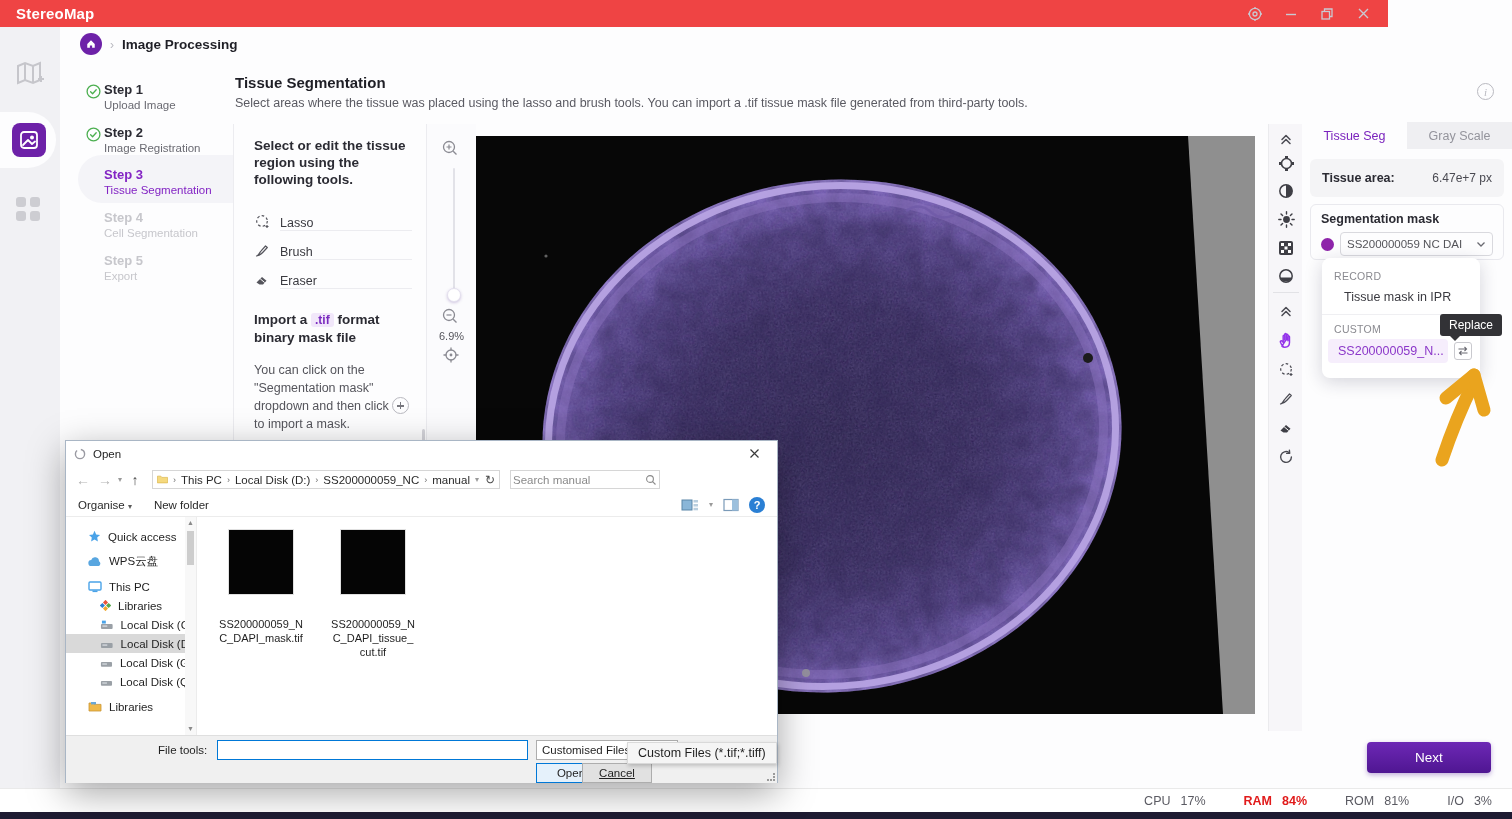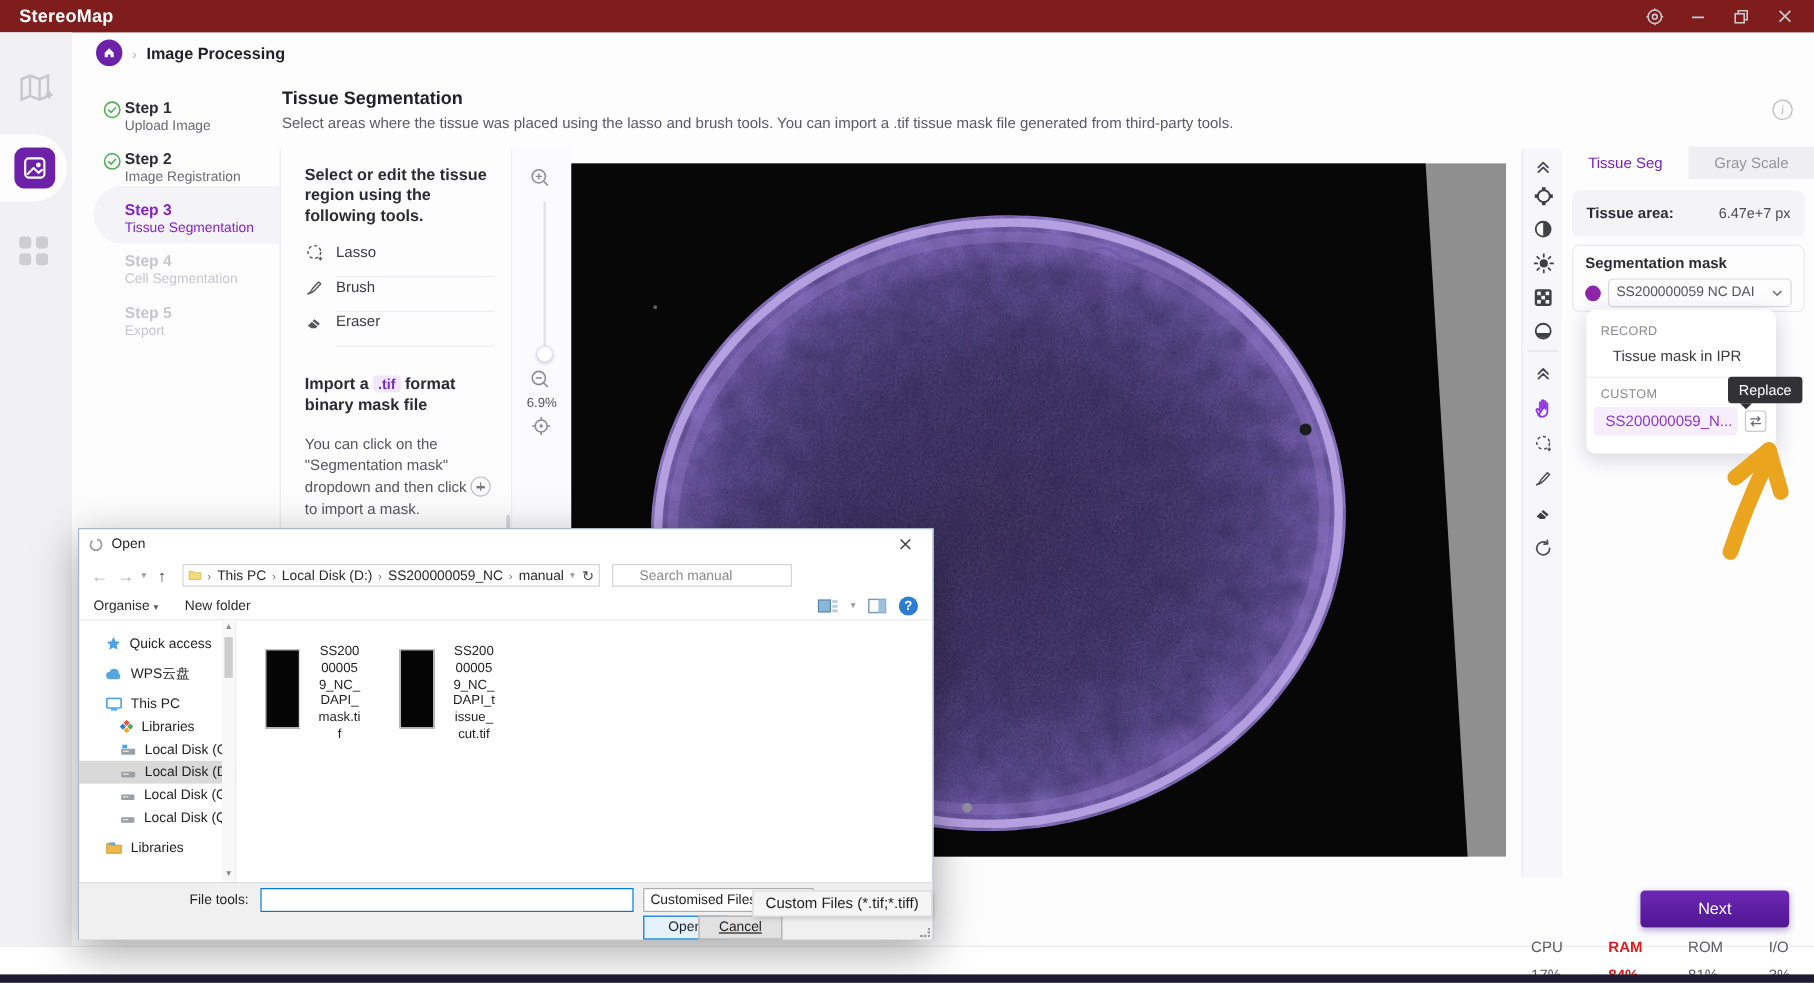--- a/index.html
+++ b/index.html
@@ -1,21 +1,21 @@
 <!DOCTYPE html>
 <html><head>
 <meta charset="utf-8">
 <style>
   * { margin:0; padding:0; box-sizing:border-box; }
   html,body { width:1512px; height:819px; overflow:hidden; }
   body { font-family:"Liberation Sans", sans-serif; background:#fdfdfe; }
   .stage { position:absolute; inset:0; width:1512px; height:819px; }
 
   
-  .titlebar { position:absolute; left:0; top:0; width:1512px; height:27px; background:#7f1d1d; display:flex; align-items:center; }
+  .titlebar { position:absolute; left:0; top:0; width:1388px; height:27px; background:#ef4444; display:flex; align-items:center; }
   .titlebar .app-name { color:#fff; font-size:15px; font-weight:bold; margin-left:16px; letter-spacing:.2px; }
   .titlebar .win-controls { margin-left:auto; display:flex; align-items:center; gap:14px; padding-right:14px; }
   .win-btn { width:22px; height:22px; display:flex; align-items:center; justify-content:center; }
 
   
   .app-sidebar { position:absolute; left:0; top:27px; width:60px; height:785px; background:#f1f1f4; }
   .nav-pill { position:absolute; left:0; top:85px; width:56px; height:56px; background:#fdfdfe; border-radius:0 28px 28px 0; }
   .nav-img-btn { position:absolute; left:12px; top:96px; width:34px; height:34px; background:#6d21a8; border-radius:8px; display:flex; align-items:center; justify-content:center; }
   .nav-map { position:absolute; left:14px; top:32px; }
   .nav-grid { position:absolute; left:16px; top:170px; width:24px; height:24px; display:grid; grid-template-columns:10px 10px; grid-template-rows:10px 10px; gap:4px; }
@@ -37,21 +37,21 @@
   .step.active .t, .step.active .s { color:#8324c4; }
 
   
   .page-title { position:absolute; left:235px; top:74px; font-size:15px; font-weight:bold; color:#1f1f26; }
   .page-desc { position:absolute; left:235px; top:96px; font-size:12.5px; color:#5a5a62; }
   .info-icon { position:absolute; left:1477px; top:83px; width:17px; height:17px; border:1.4px solid #b9b9c0; border-radius:50%; color:#b9b9c0; font-size:11px; display:flex; align-items:center; justify-content:center; font-family:"Liberation Serif",serif; font-style:italic; }
 
   
   .tool-panel { position:absolute; left:233px; top:124px; width:194px; height:607px; background:#fdfdfe; border-left:1px solid #ececf0; border-right:1px solid #ececf0; padding:14px 14px 0 20px; }
   .tool-head { font-size:13.5px; font-weight:bold; color:#2b2b33; line-height:1.25; width:162px; }
-  .tool-row { display:flex; align-items:flex-start; gap:10px; height:27px; margin-top:1px; }
+  .tool-row { display:flex; align-items:flex-end; gap:10px; height:27px; margin-top:1px; }
   .tool-row .lbl { font-size:12.5px; color:#3a3a40; }
   .tool-div { height:1px; background:#ececf0; margin-left:26px; }
   .import-head { margin-top:22px; font-size:13.5px; font-weight:bold; color:#2b2b33; line-height:1.35; width:165px; }
   .tif-chip { background:#f1e7fa; color:#7a2bbf; border-radius:3px; padding:0 4px; font-size:12px; }
   .tool-para { margin-top:14px; font-size:12.5px; color:#55555c; line-height:1.45; width:158px; }
   .plus-circle { display:inline-block; width:17px; height:17px; border:1px solid #b9b9c0; border-radius:50%; position:relative; vertical-align:-4px; }
   .plus-circle::before, .plus-circle::after { content:""; position:absolute; background:#77777e; }
   .plus-circle::before { left:4px; top:7px; width:7px; height:1.4px; }
   .plus-circle::after { left:6.8px; top:4px; width:1.4px; height:7px; }
   .tool-scroll { position:absolute; right:1px; top:305px; width:3px; height:45px; background:#d4d4da; border-radius:2px; }
@@ -98,54 +98,54 @@
   .dd-swap { width:18px; height:18px; border:1px solid #c9c9ce; border-radius:3px; background:#fff; display:flex; align-items:center; justify-content:center; flex:none; }
 
   .replace-tip { position:absolute; left:1440px; top:314px; background:#323236; color:#fff; font-size:12px; padding:4px 9px; border-radius:3px; z-index:4; }
   .replace-tip::after { content:""; position:absolute; left:10px; bottom:-5px; border:5px solid transparent; border-top-color:#323236; border-bottom:none; }
   .yellow-arrow { position:absolute; left:1408px; top:358px; z-index:4; }
 
   .next-btn { position:absolute; left:1367px; top:742px; width:124px; height:31px; border-radius:4px; background:linear-gradient(#6d28b5,#4f1692); color:#fff; font-size:13.5px; display:flex; align-items:center; justify-content:center; box-shadow:0 2px 5px rgba(80,30,150,.35); }
 
   
   .statusbar { position:absolute; left:0; top:788px; width:1512px; height:24px; background:#fff; border-top:1px solid #eaeaea; display:flex; align-items:center; justify-content:flex-end; gap:38px; padding-right:20px; font-size:12.5px; color:#5a5a62; }
-  .stat { display:flex; gap:10px;flex-direction:column; }
+  .stat { display:flex; gap:10px; }
   .stat.alert { color:#e11b1b; font-weight:bold; }
   .bottom-strip { position:absolute; left:0; top:812px; width:1512px; height:7px; background:#1e1b32; }
 
   
   .dialog { position:absolute; left:65px; top:440px; width:713px; height:343px; background:#fff; border:1px solid #a9b6c5; box-shadow:0 10px 35px rgba(0,0,0,.35); z-index:10; font-size:11.5px; color:#1f1f1f; }
   .dlg-title { height:25px; display:flex; align-items:center; padding:0 8px; gap:7px; }
   .dlg-title .t { font-size:11.5px; color:#1f1f1f; }
   .dlg-close { margin-left:auto; width:30px; height:22px; display:flex; align-items:center; justify-content:center; }
   .dlg-nav { height:27px; display:flex; align-items:center; padding:0 8px; gap:4px; }
   .nav-arrow { color:#b4b4b4; font-size:14px; width:18px; text-align:center; }
   .nav-arrow.up { color:#4a4a4a; }
   .nav-chev { color:#9a9a9a; font-size:8px; }
   .addr-bar { width:348px; height:19px; border:1px solid #d6d6d6; background:#fff; display:flex; align-items:center; padding:0 4px; gap:5px; margin-left:4px; }
   .addr-bar .crumb { color:#2a2a2a; white-space:nowrap; }
   .addr-sep { color:#6a6a6a; font-size:9px; }
   .addr-right { margin-left:auto; display:flex; gap:6px; align-items:center; }
-  .search-bar { width:150px; height:19px; border:1px solid #d6d6d6; background:#fff; margin-left:6px; display:flex; align-items:center; padding:0 22px; }
+  .search-bar { width:150px; height:19px; border:1px solid #d6d6d6; background:#fff; margin-left:6px; display:flex; align-items:center; padding:0 2px; }
   .search-bar input { border:none; outline:none; flex:1; font-size:11.5px; font-family:"Liberation Sans",sans-serif; color:#333; width:110px; }
   .search-bar input::placeholder { color:#8a8a8a; }
   .dlg-toolbar { height:24px; border-bottom:1px solid #ececec; display:flex; align-items:center; padding:0 12px; gap:22px; }
   .dlg-toolbar .cmd { color:#2a2a2a; }
   .dlg-toolbar .right { margin-left:auto; display:flex; align-items:center; gap:10px; }
   .dlg-body { position:relative; height:218px; display:flex; }
   .dlg-side { width:131px; border-right:1px solid #ececec; position:relative; padding-top:10px; }
   .side-row { height:19px; display:flex; align-items:center; gap:7px; padding-left:22px; white-space:nowrap; color:#1f1f1f; }
   .side-row.lvl2 { padding-left:34px; }
   .side-row.sel { background:#d9d9d9; }
   .side-row.gap-b { margin-bottom:6px; }
   .side-scroll { position:absolute; right:0; top:0; width:11px; height:100%; background:#f8f8f8; }
   .side-scroll .a { position:absolute; left:0; width:11px; height:12px; color:#8a8a8a; font-size:7px; text-align:center; line-height:12px; }
   .side-scroll .thumb { position:absolute; left:2px; top:14px; width:7px; height:34px; background:#cdcdcd; }
   .dlg-files { flex:1; padding:12px 0 0 24px; display:flex; gap:32px; align-items:flex-start; }
-  .file-item { width:80px; display:flex; flex-direction:row; align-items:center;gap:15px; }
+  .file-item { width:80px; display:flex; flex-direction:column; align-items:center;gap:15px; }
   .file-thumb { width:66px; height:66px; background:#050505; border:1px solid #e0e0e0; }
   .file-name { margin-top:8px; font-size:11px; color:#1f1f1f; text-align:center; word-break:break-all; line-height:1.25; width:86px; }
   .dlg-bottom { height:48px; background:#f0f0f0; border-top:1px solid #dfdfdf; position:relative; }
   .fn-label { position:absolute; left:92px; top:8px; color:#1f1f1f; }
   .fn-input { position:absolute; left:151px; top:4px; width:311px; height:20px; border:1px solid #0078d7; background:#fff; padding:0 4px; font-size:11.5px; font-family:"Liberation Sans",sans-serif; outline:none; }
   .ft-select { position:absolute; left:470px; top:4px; width:142px; height:20px; border:1px solid #adadad; background:#fff; display:flex; align-items:center; padding:0 5px; white-space:nowrap; overflow:hidden; color:#1f1f1f; }
   .dlg-btn { position:absolute; top:27px; width:70px; height:20px; display:flex; align-items:center; justify-content:center; font-size:11.5px; background:#e1e1e1; border:1px solid #adadad; }
   .dlg-btn.primary { left:470px; background:#e5f1fb; border:1px solid #0078d7; }
   .dlg-btn.cancel { left:516px;text-decoration:underline; }
   .resize-grip { position:absolute; right:2px; bottom:2px; width:8px; height:8px; border-right:2px dotted #9a9a9a; border-bottom:2px dotted #9a9a9a; }

